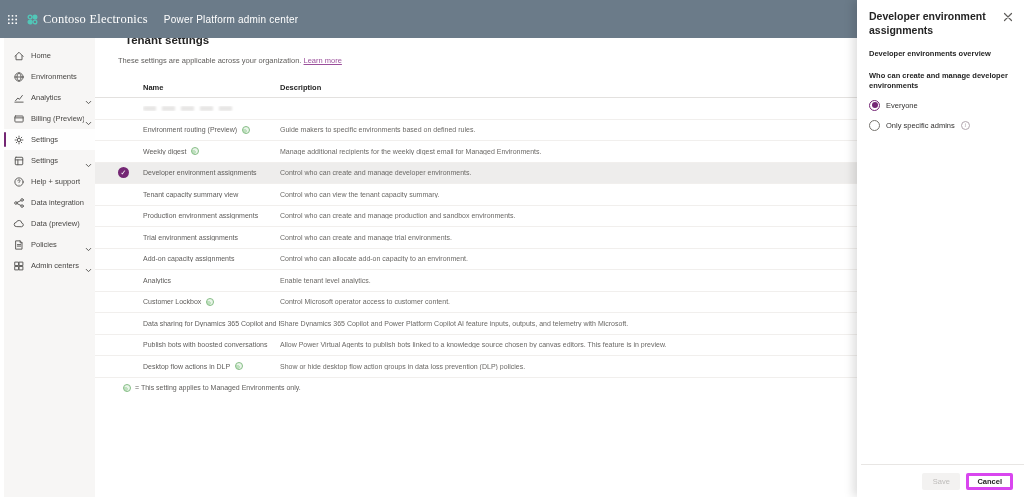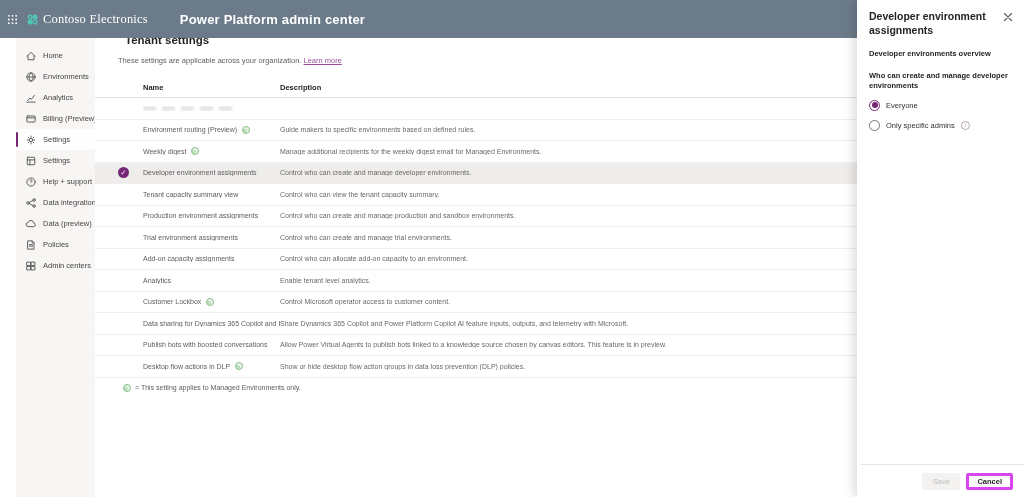--- a/index.html
+++ b/index.html
@@ -10,25 +10,25 @@
   }
 
   
   .topbar {
     position:absolute; top:0; left:0; width:1024px; height:38px;
     background:#6b7b89; display:flex; align-items:center; z-index:1;
   }
   .waffle-btn { width:24px; height:22px; display:flex; align-items:center; justify-content:center; cursor:pointer; }
   .logo-wrap { display:flex; align-items:center; gap:4px; margin-left:2px; }
   .logo-text { font-family:"Liberation Serif","DejaVu Serif",serif; font-size:12.5px; color:#fff; letter-spacing:.2px; }
-  .product-title { font-size:13px; font-weight:bold; color:#fff; margin-left:32px; letter-spacing:.2px; }
+  .product-title { font-size:10px; font-weight:normal; color:#fff; margin-left:16px; letter-spacing:.2px; }
 
   
   .sidebar {
-    position:absolute; top:22px; left:16px; bottom:0; width:94px;
+    position:absolute; top:22px; left:4px; bottom:0; width:94px;
     background:#f7f6f5; border-right:1px solid #e4e2e0;
   }
   .hamburger { height:22px; display:flex; align-items:center; padding-left:9px; cursor:pointer; }
   .nav-items { margin-top:1px; }
   .nav-item {
     height:21px; display:flex; align-items:center; padding-left:9px; padding-right:4px;
     cursor:pointer; position:relative;
   }
   .nav-item .nicon { width:12px; height:12px; display:flex; align-items:center; flex:0 0 12px; }
   .nav-item .nlabel { font-size:7.5px; color:#484644; margin-left:6px; white-space:nowrap; overflow:hidden; }

